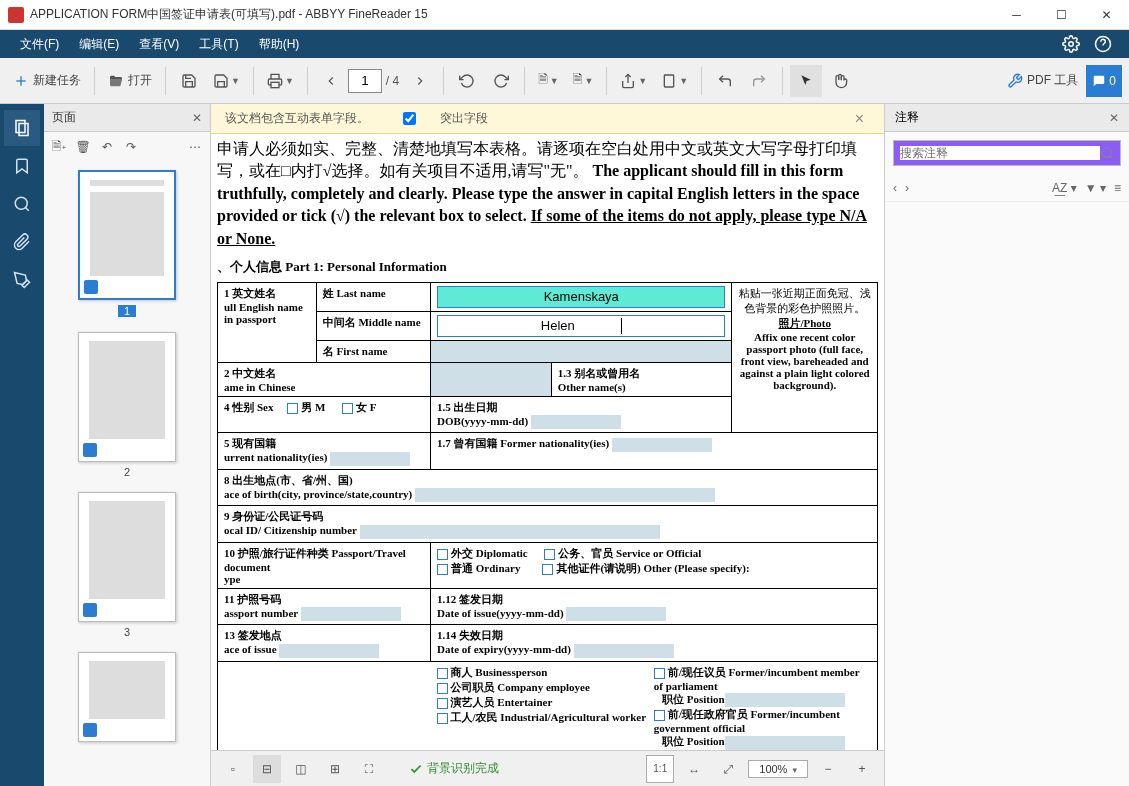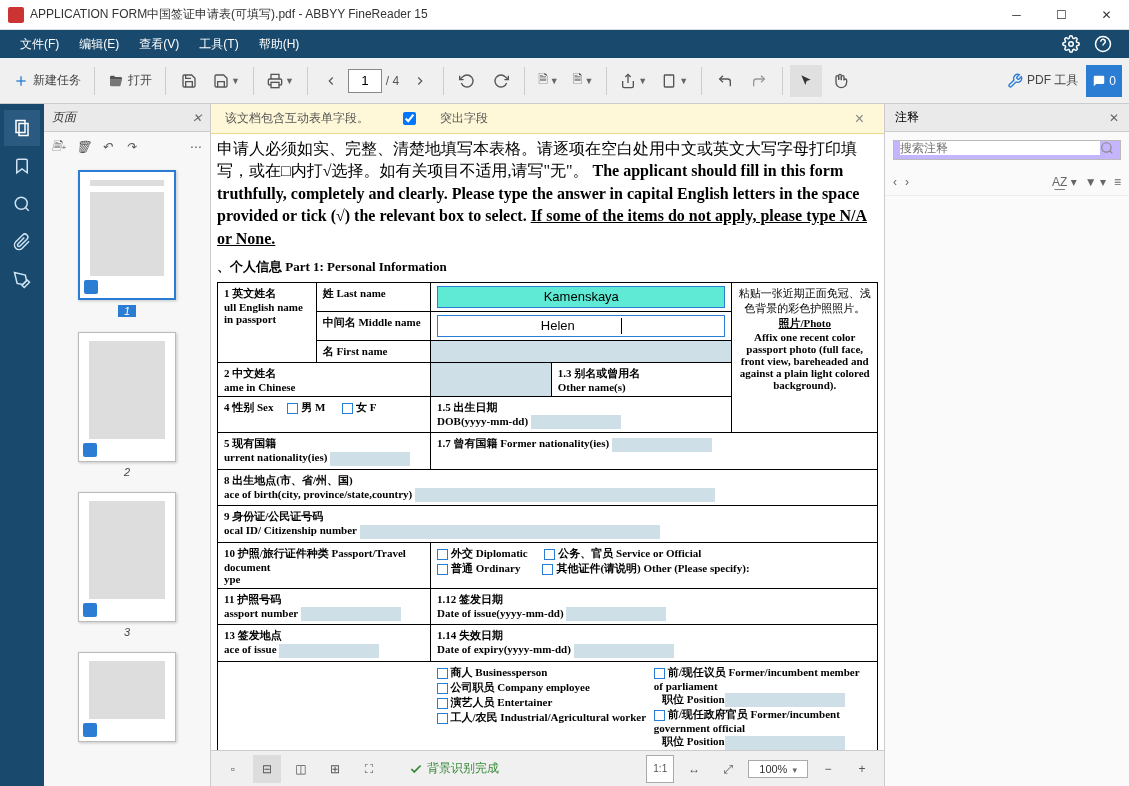--- a/index.html
+++ b/index.html
@@ -15,21 +15,21 @@
 .menubar .ricon { width: 24px; height: 24px; display: flex; align-items: center; justify-content: center; margin: 0 4px; }
 .toolbar { height: 46px; background: #f0f0f0; border-bottom: 1px solid #ccc; display: flex; align-items: center; padding: 0 6px; }
 .toolbar .tb { height: 32px; min-width: 32px; padding: 0 6px; display: flex; align-items: center; justify-content: center; margin: 11px 1px; color: #444; position: relative; }
 .toolbar .sep { width: 1px; height: 28px; background: #ccc; margin: 0 6px; }
 .toolbar .pageinput { width: 34px; height: 24px; border: 1px solid #888; text-align: center; background: #fff; }
 .toolbar .right { margin-left: auto; display: flex; align-items: center; }
 .main { display: flex; height: calc(786px - 30px - 28px - 46px); }
 .leftstrip { width: 44px; background: #194a6e; display: flex; flex-direction: column; align-items: center; padding-top: 6px; }
 .leftstrip .lsbtn { width: 36px; height: 36px; display: flex; align-items: center; justify-content: center; color: #cfe3f2; margin-bottom: 2px; }
 .leftstrip .lsbtn.active { background: #2a5a80; }
-.pagespanel { width: 167px; background: #f7f7f7; border-right: 1px solid #ccc; display: flex; flex-direction: column; font-style: italic; }
+.pagespanel { width: 167px; background: #f7f7f7; border-right: 1px solid #ccc; display: flex; flex-direction: column; }
 .pagespanel .hdr { height: 28px; background: #eaeaea; display: flex; align-items: center; padding: 0 8px; border-bottom: 1px solid #ccc; }
 .pagespanel .hdr .ttl { flex: 1; font-size: 12px; color: #333; }
 .pagespanel .ptoolbar { height: 30px; display: flex; align-items: center; padding: 0 4px; gap: 2px; }
 .pagespanel .ptb { width: 22px; height: 22px; display: flex; align-items: center; justify-content: center; color: #555; }
 .thumbs { flex: 1; overflow-y: auto; padding: 8px; }
 .thumb { margin-bottom: 14px; text-align: center; }
 .thumb .timg { width: 98px; height: 130px; background: #fff; border: 1px solid #bbb; margin: 0 auto 4px; position: relative; box-shadow: 1px 1px 3px rgba(0,0,0,.2); }
 .thumb.sel .timg { border: 2px solid #2b7cd3; }
 .thumb .timg::after { content: ""; position: absolute; bottom: 4px; left: 4px; width: 14px; height: 14px; background: #2b7cd3; border-radius: 2px; }
 .thumb .tlbl { font-size: 11px; color: #444; }
@@ -52,21 +52,21 @@
 .docpage .finput.active { border: 1px solid #2b7cd3; background: #fff; gap: 45px; }
 .docpage .chk { display: inline-block; width: 11px; height: 11px; border: 1px solid #2b7cd3; margin-right: 3px; vertical-align: middle; }
 .docpage .smallfill { display: inline-block; background: #cfdfe8; height: 14px; vertical-align: middle; }
 .bottombar { height: 36px; background: #f0f0f0; border-top: 1px solid #ccc; display: flex; align-items: center; padding: 0 8px; gap: 6px; }
 .bottombar .bb { width: 28px; height: 28px; display: flex; align-items: center; justify-content: center; color: #555; }
 .bottombar .status { display: flex; align-items: center; color: #3a8a3a; margin-left: 20px; }
 .bottombar .scale { color: #333; font-size: 11px; background: #fff; border: 1px solid #aaa; padding: 2px 10px; }
 .rightpanel { width: 245px; background: #fafafa; border-left: 1px solid #ccc; display: flex; flex-direction: column; }
 .rightpanel .hdr { height: 28px; background: #eaeaea; display: flex; align-items: center; padding: 0 10px; border-bottom: 1px solid #ccc; justify-content: flex-end; }
 .rightpanel .hdr .ttl { flex: 1; font-size: 12px; }
-.rightpanel .search { margin: 8px; height: 20px; border: 1px solid #bbb; display: flex; align-items: flex-start; padding: 0 6px; background: #c4b5fd; }
+.rightpanel .search { margin: 8px; height: 26px; border: 1px solid #bbb; display: flex; align-items: center; padding: 0 6px; background: #8b5cf6; }
 .rightpanel .search input { border: none; flex: 1; outline: none; font-size: 12px; }
 .rightpanel .rtb { height: 28px; display: flex; align-items: center; padding: 0 8px; gap: 8px; border-bottom: 1px solid #eee; color: #666; }
 .dd { font-size: 9px; margin-left: 2px; color: #666; }
 svg { display: block; }
 .thumb .timg .fake { position: absolute; background: #ddd; }
 </style>
 </head>
 <body>
 
 <div class="titlebar">

